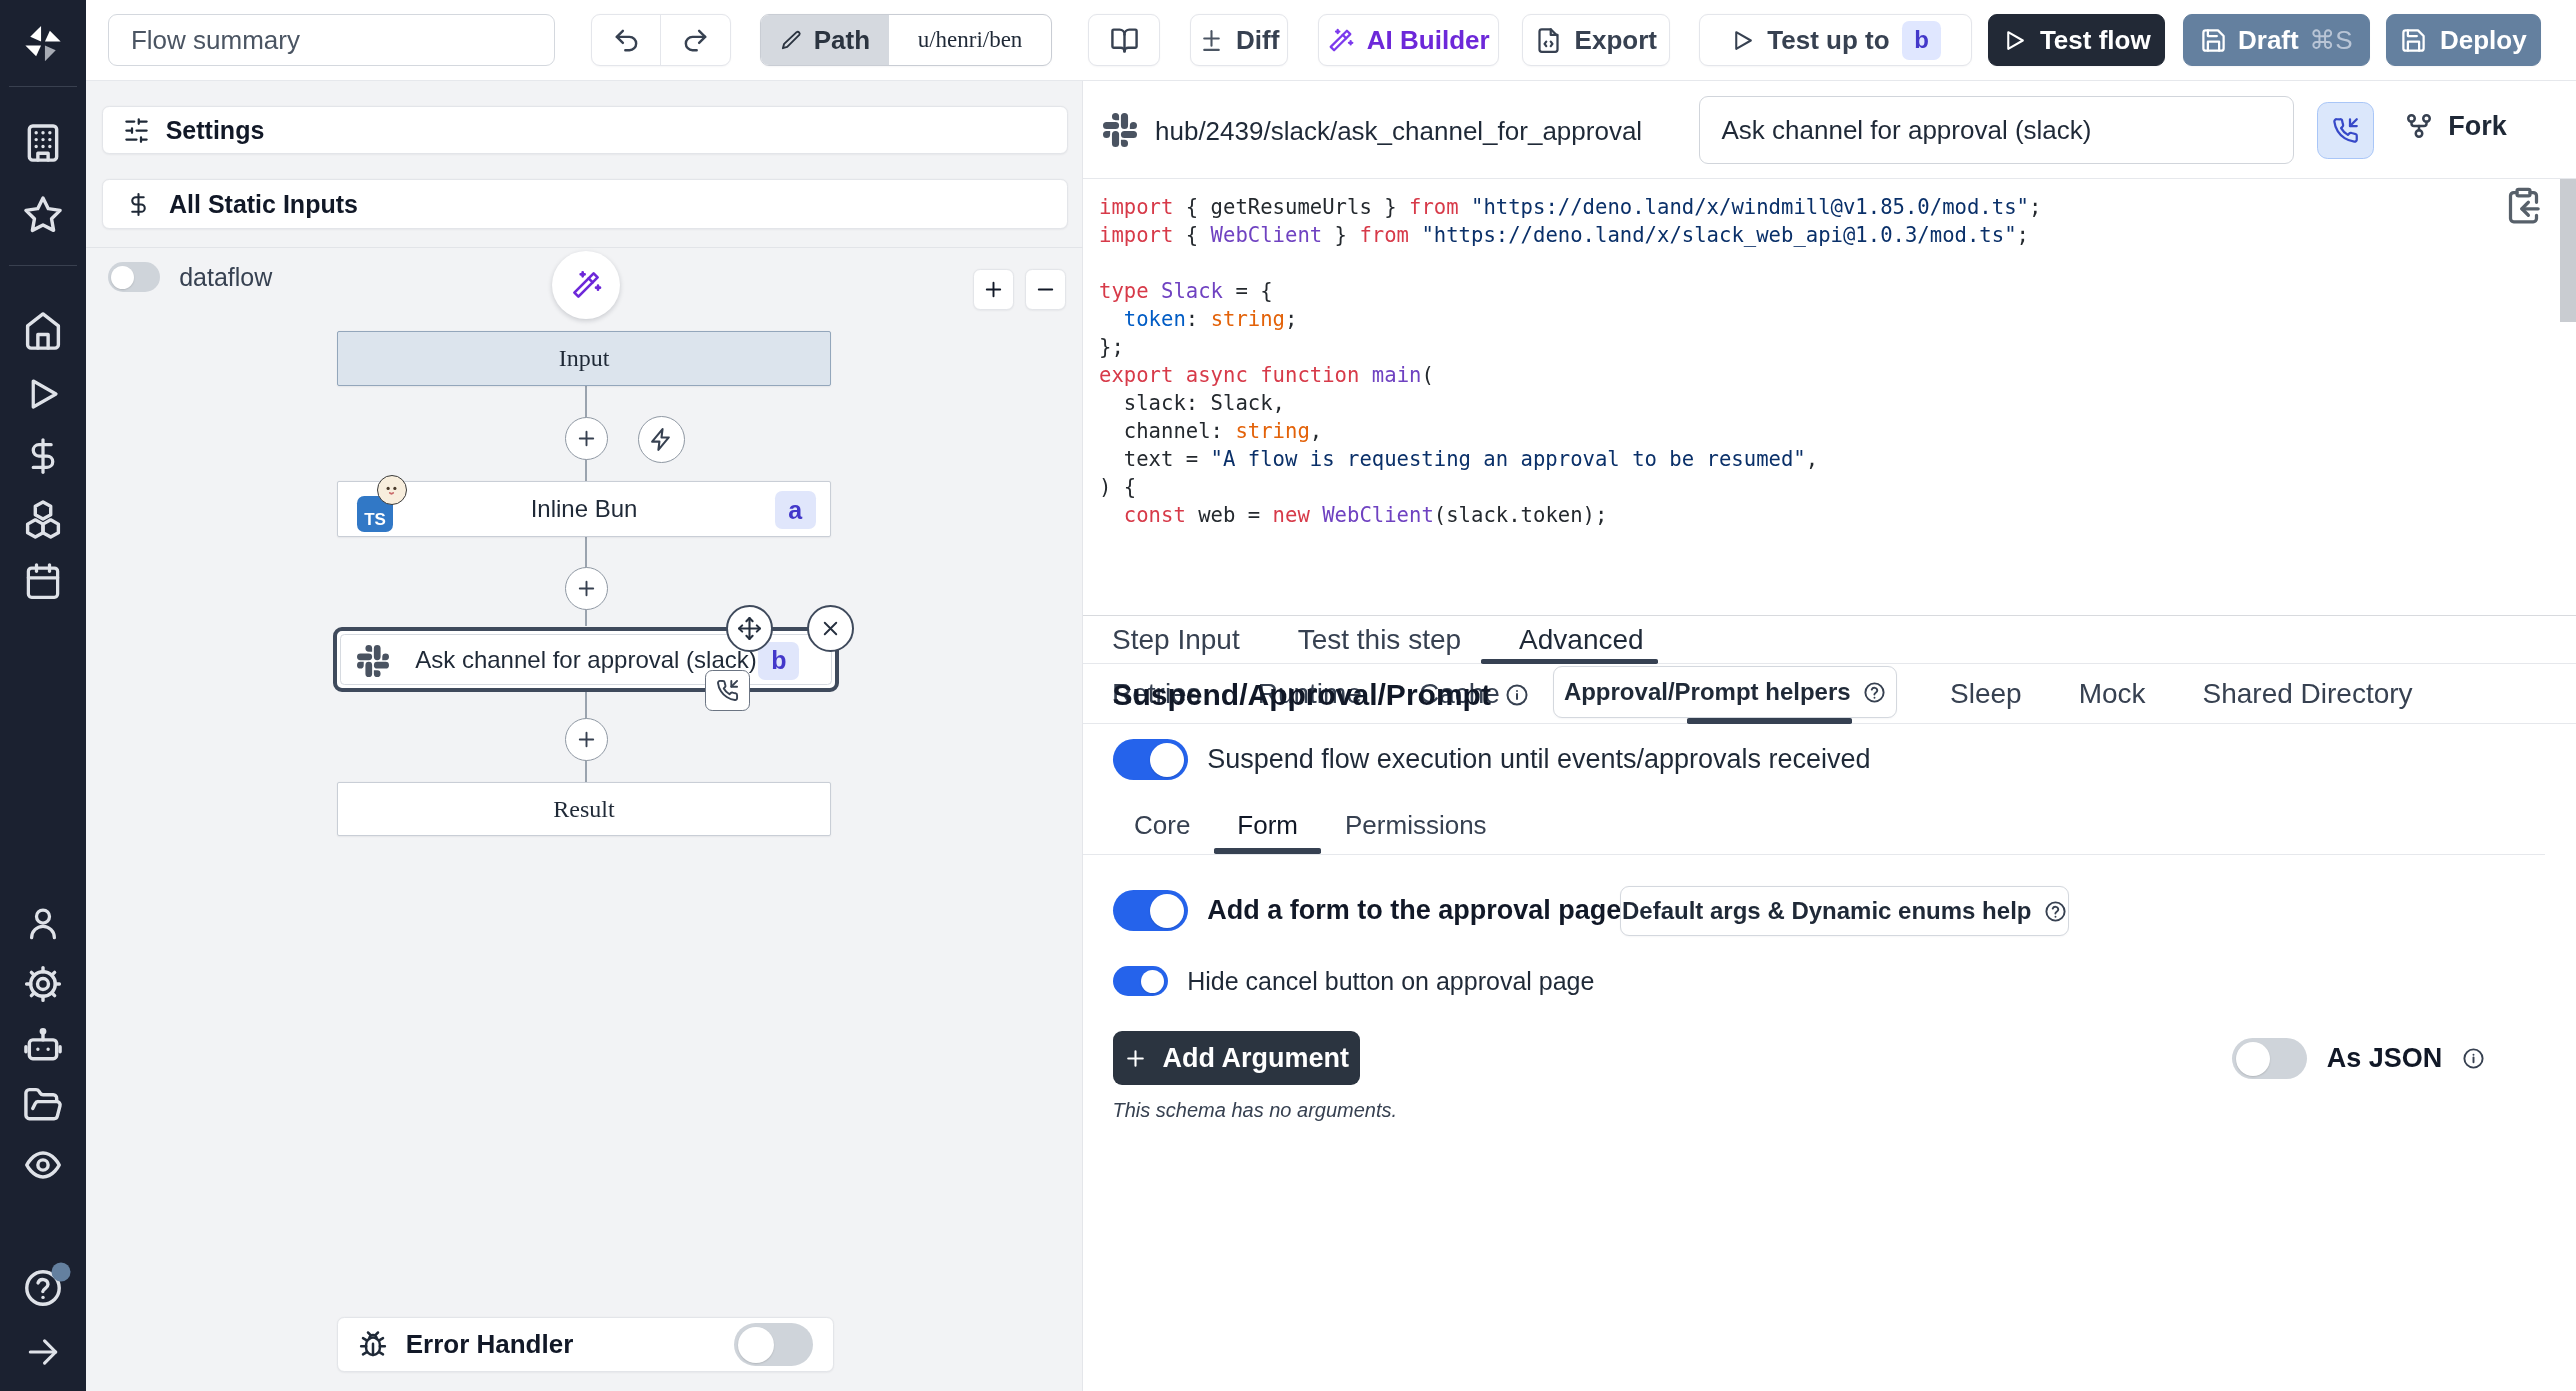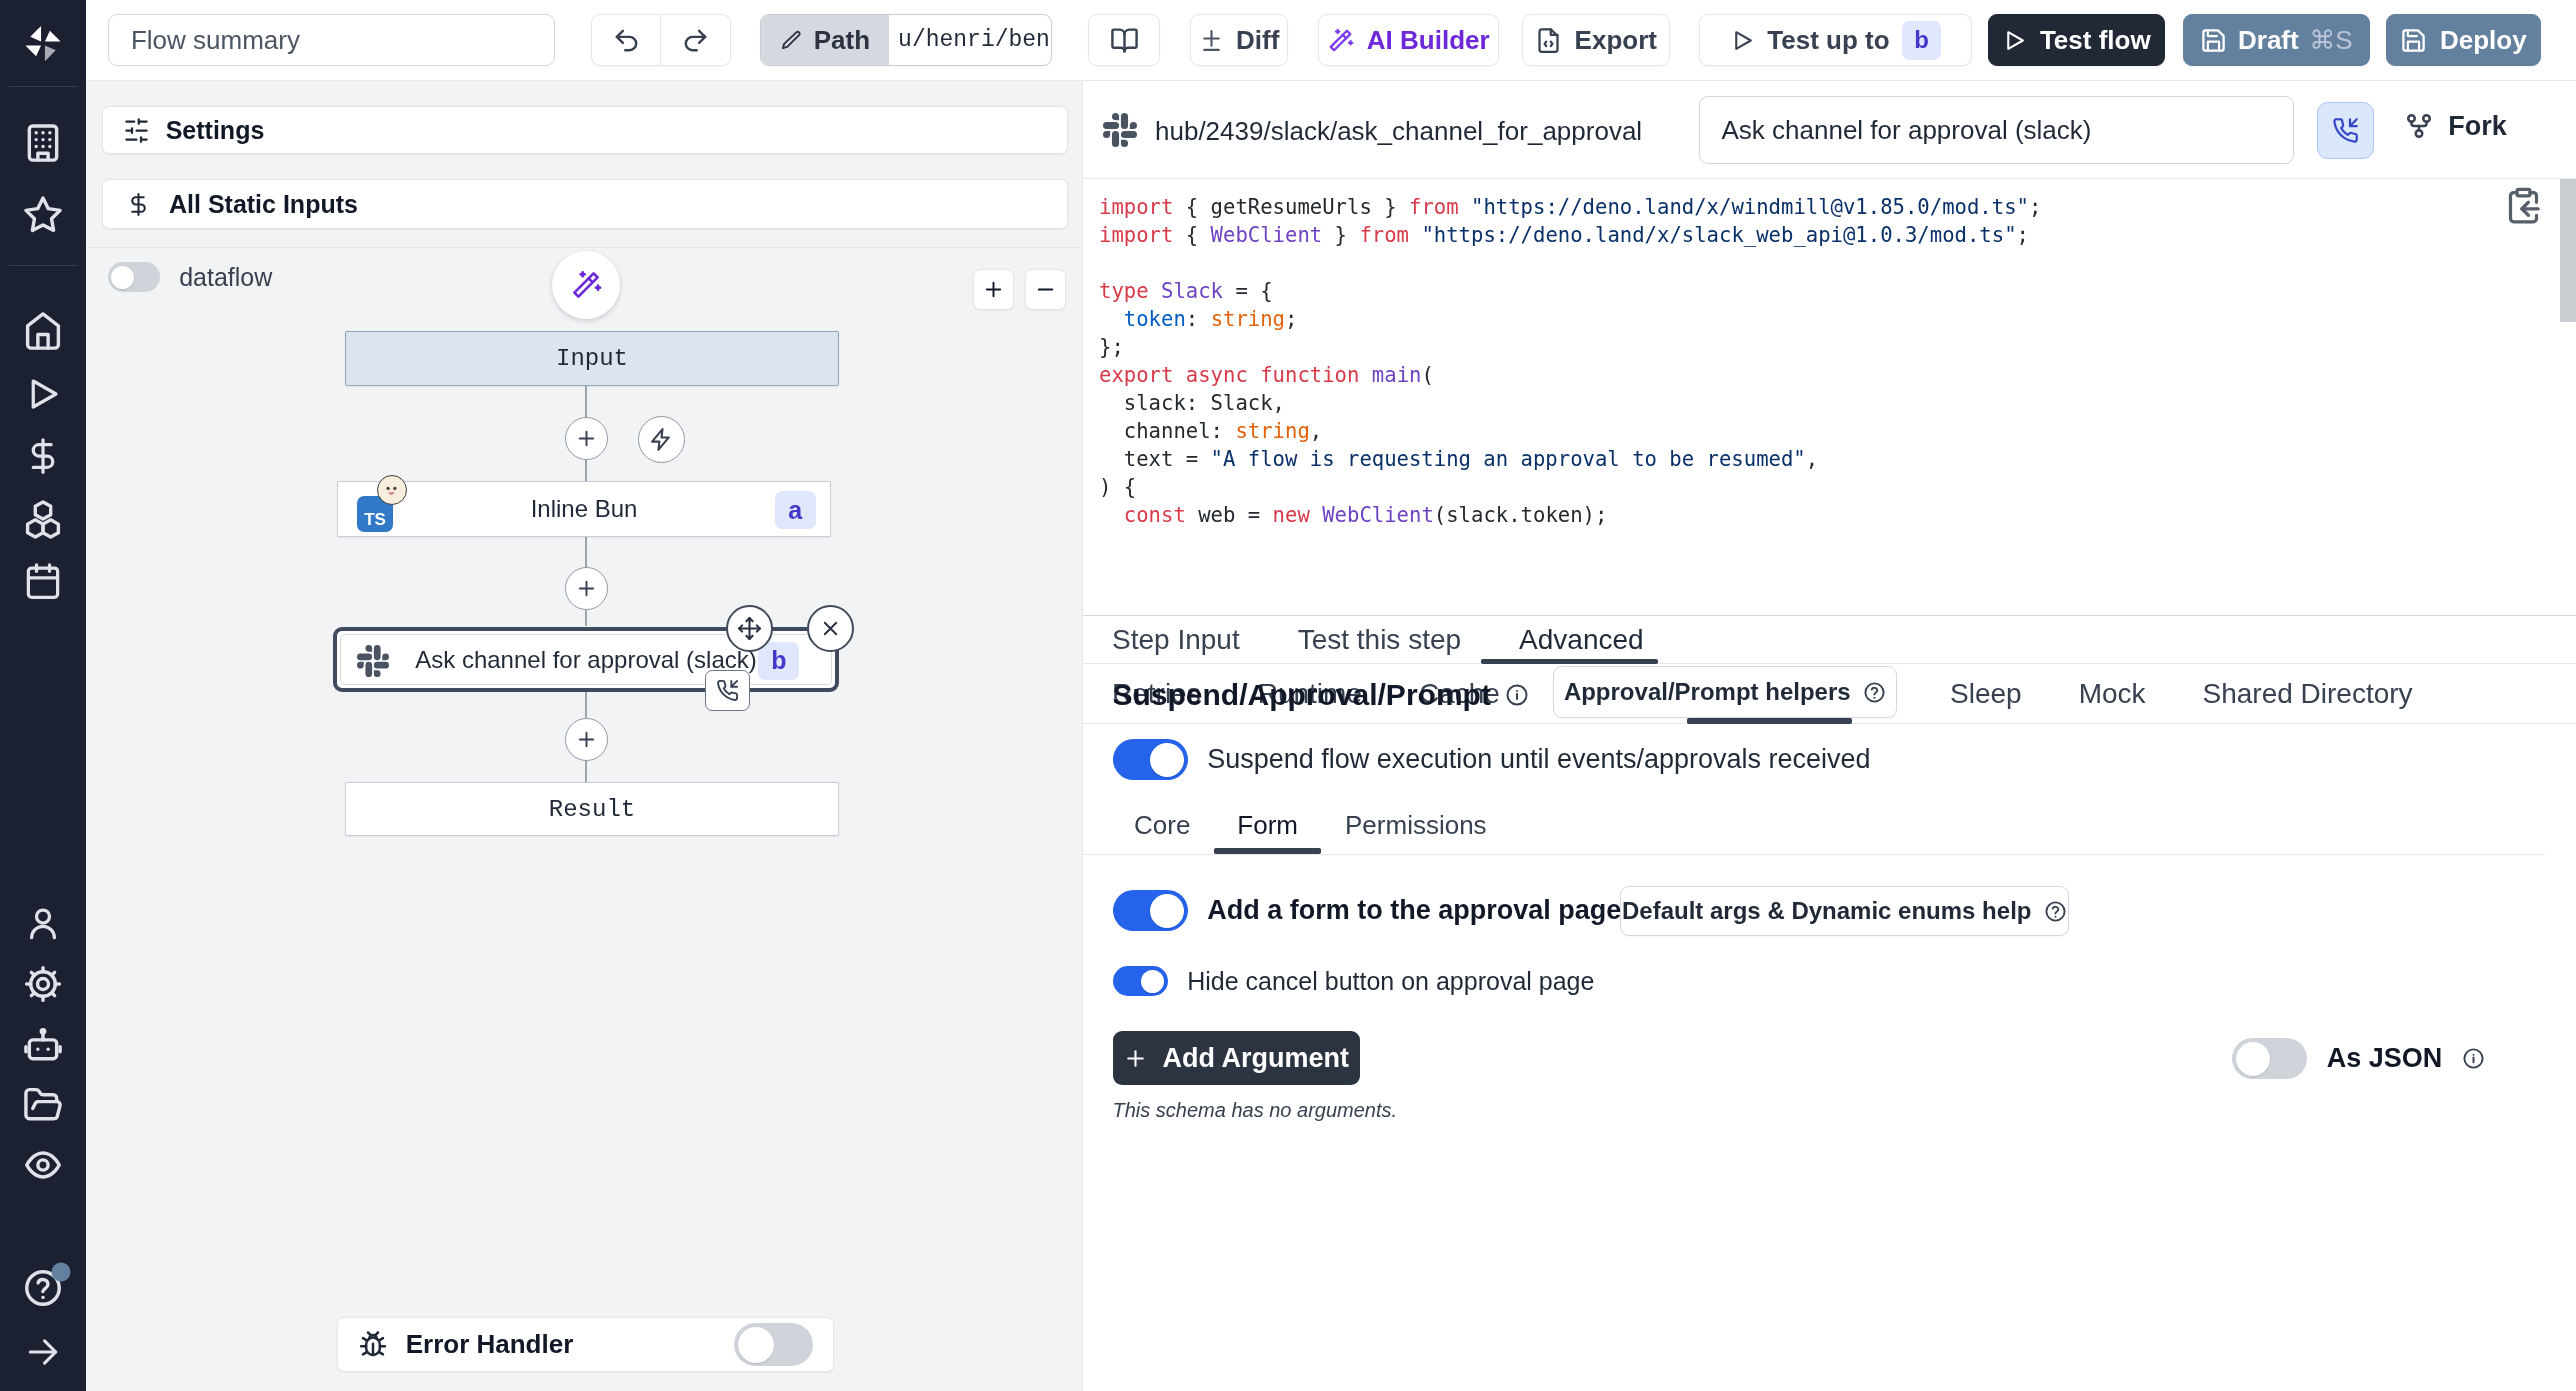--- a/index.html
+++ b/index.html
@@ -21,21 +21,21 @@
   .tb-input { position:absolute; top:14.3px; height:52px; background:#fff; border:0.9px solid #d4d8de; border-radius:9px;
               display:flex; align-items:center; padding:0 21.5px; font-size:26px; color:#4b5563; }
   .badge-b { background:#e0e7ff; color:#4338ca; font-weight:700; border-radius:7.2px; display:flex; align-items:center; justify-content:center; }
 
   
   #flow { left:86px; top:81px; width:997px; height:1311px; background:#f2f3f5; border-right:0.9px solid #e4e6ea; }
   .card { position:absolute; background:#fff; border:0.9px solid #e3e5e9; border-radius:7.2px; display:flex; align-items:center;
           box-shadow:0 0.9px 1.8px rgba(16,24,40,.05); }
   .node { position:absolute; background:#fff; border:0.9px solid #c9ced6; border-radius:2px; display:flex; align-items:center;
           justify-content:center; box-shadow:0 0.9px 1.8px rgba(16,24,40,.06); }
-  .mono { font-family:Liberation Mono, monospace;margin-left:8px; }
+  .mono { font-family:Liberation Serif, serif; }
   .edge { position:absolute; width:1.8px; background:#9aa3ae; left:499px; }
   .pcirc { position:absolute; width:43px; height:43px; border-radius:50%; background:#fff; border:1.8px solid #8f98a3;
            display:flex; align-items:center; justify-content:center; color:#374151; }
   .ncirc { position:absolute; width:47px; height:47px; border-radius:50%; background:#fff; border:2.7px solid #3f4a5c;
            display:flex; align-items:center; justify-content:center; color:#26303f; }
   .nbadge { width:41px; height:38px; background:#e0e6fb; color:#4338ca; font-weight:700; font-size:25px; border-radius:7.2px;
             display:flex; align-items:center; justify-content:center; }
 
   
   .tog { position:relative; border-radius:894px; background:#cfd4da; display:inline-block; flex:none; }

